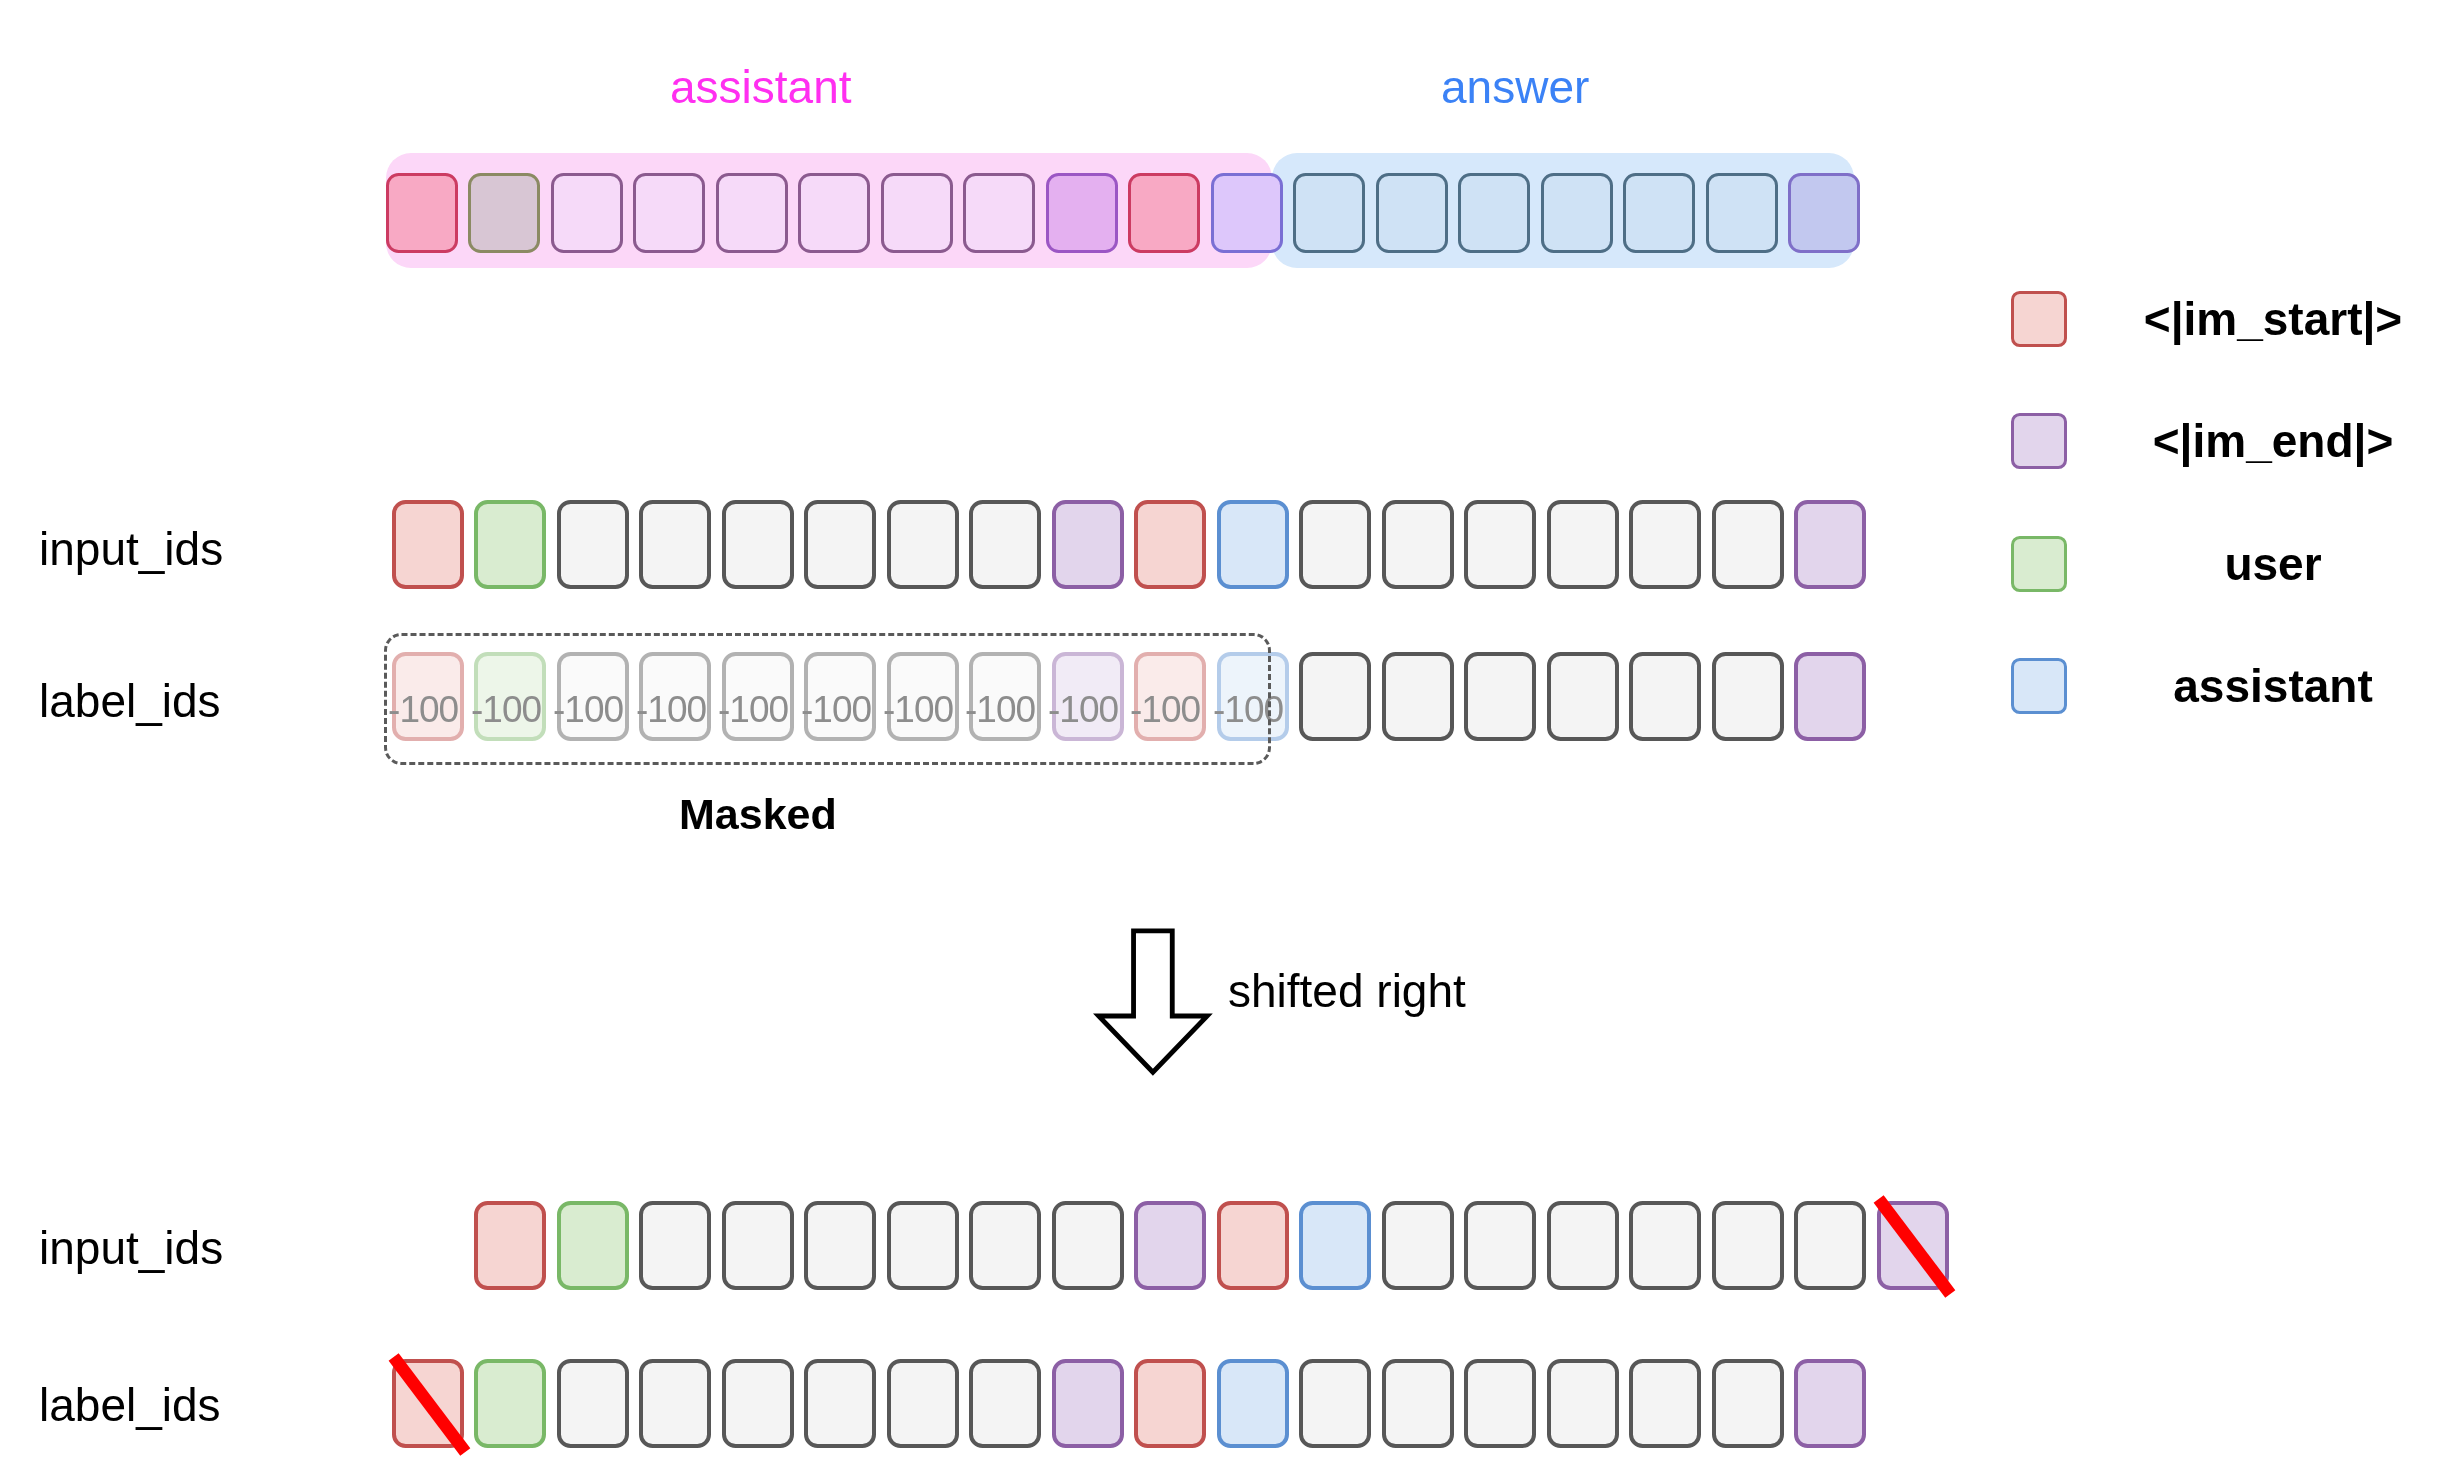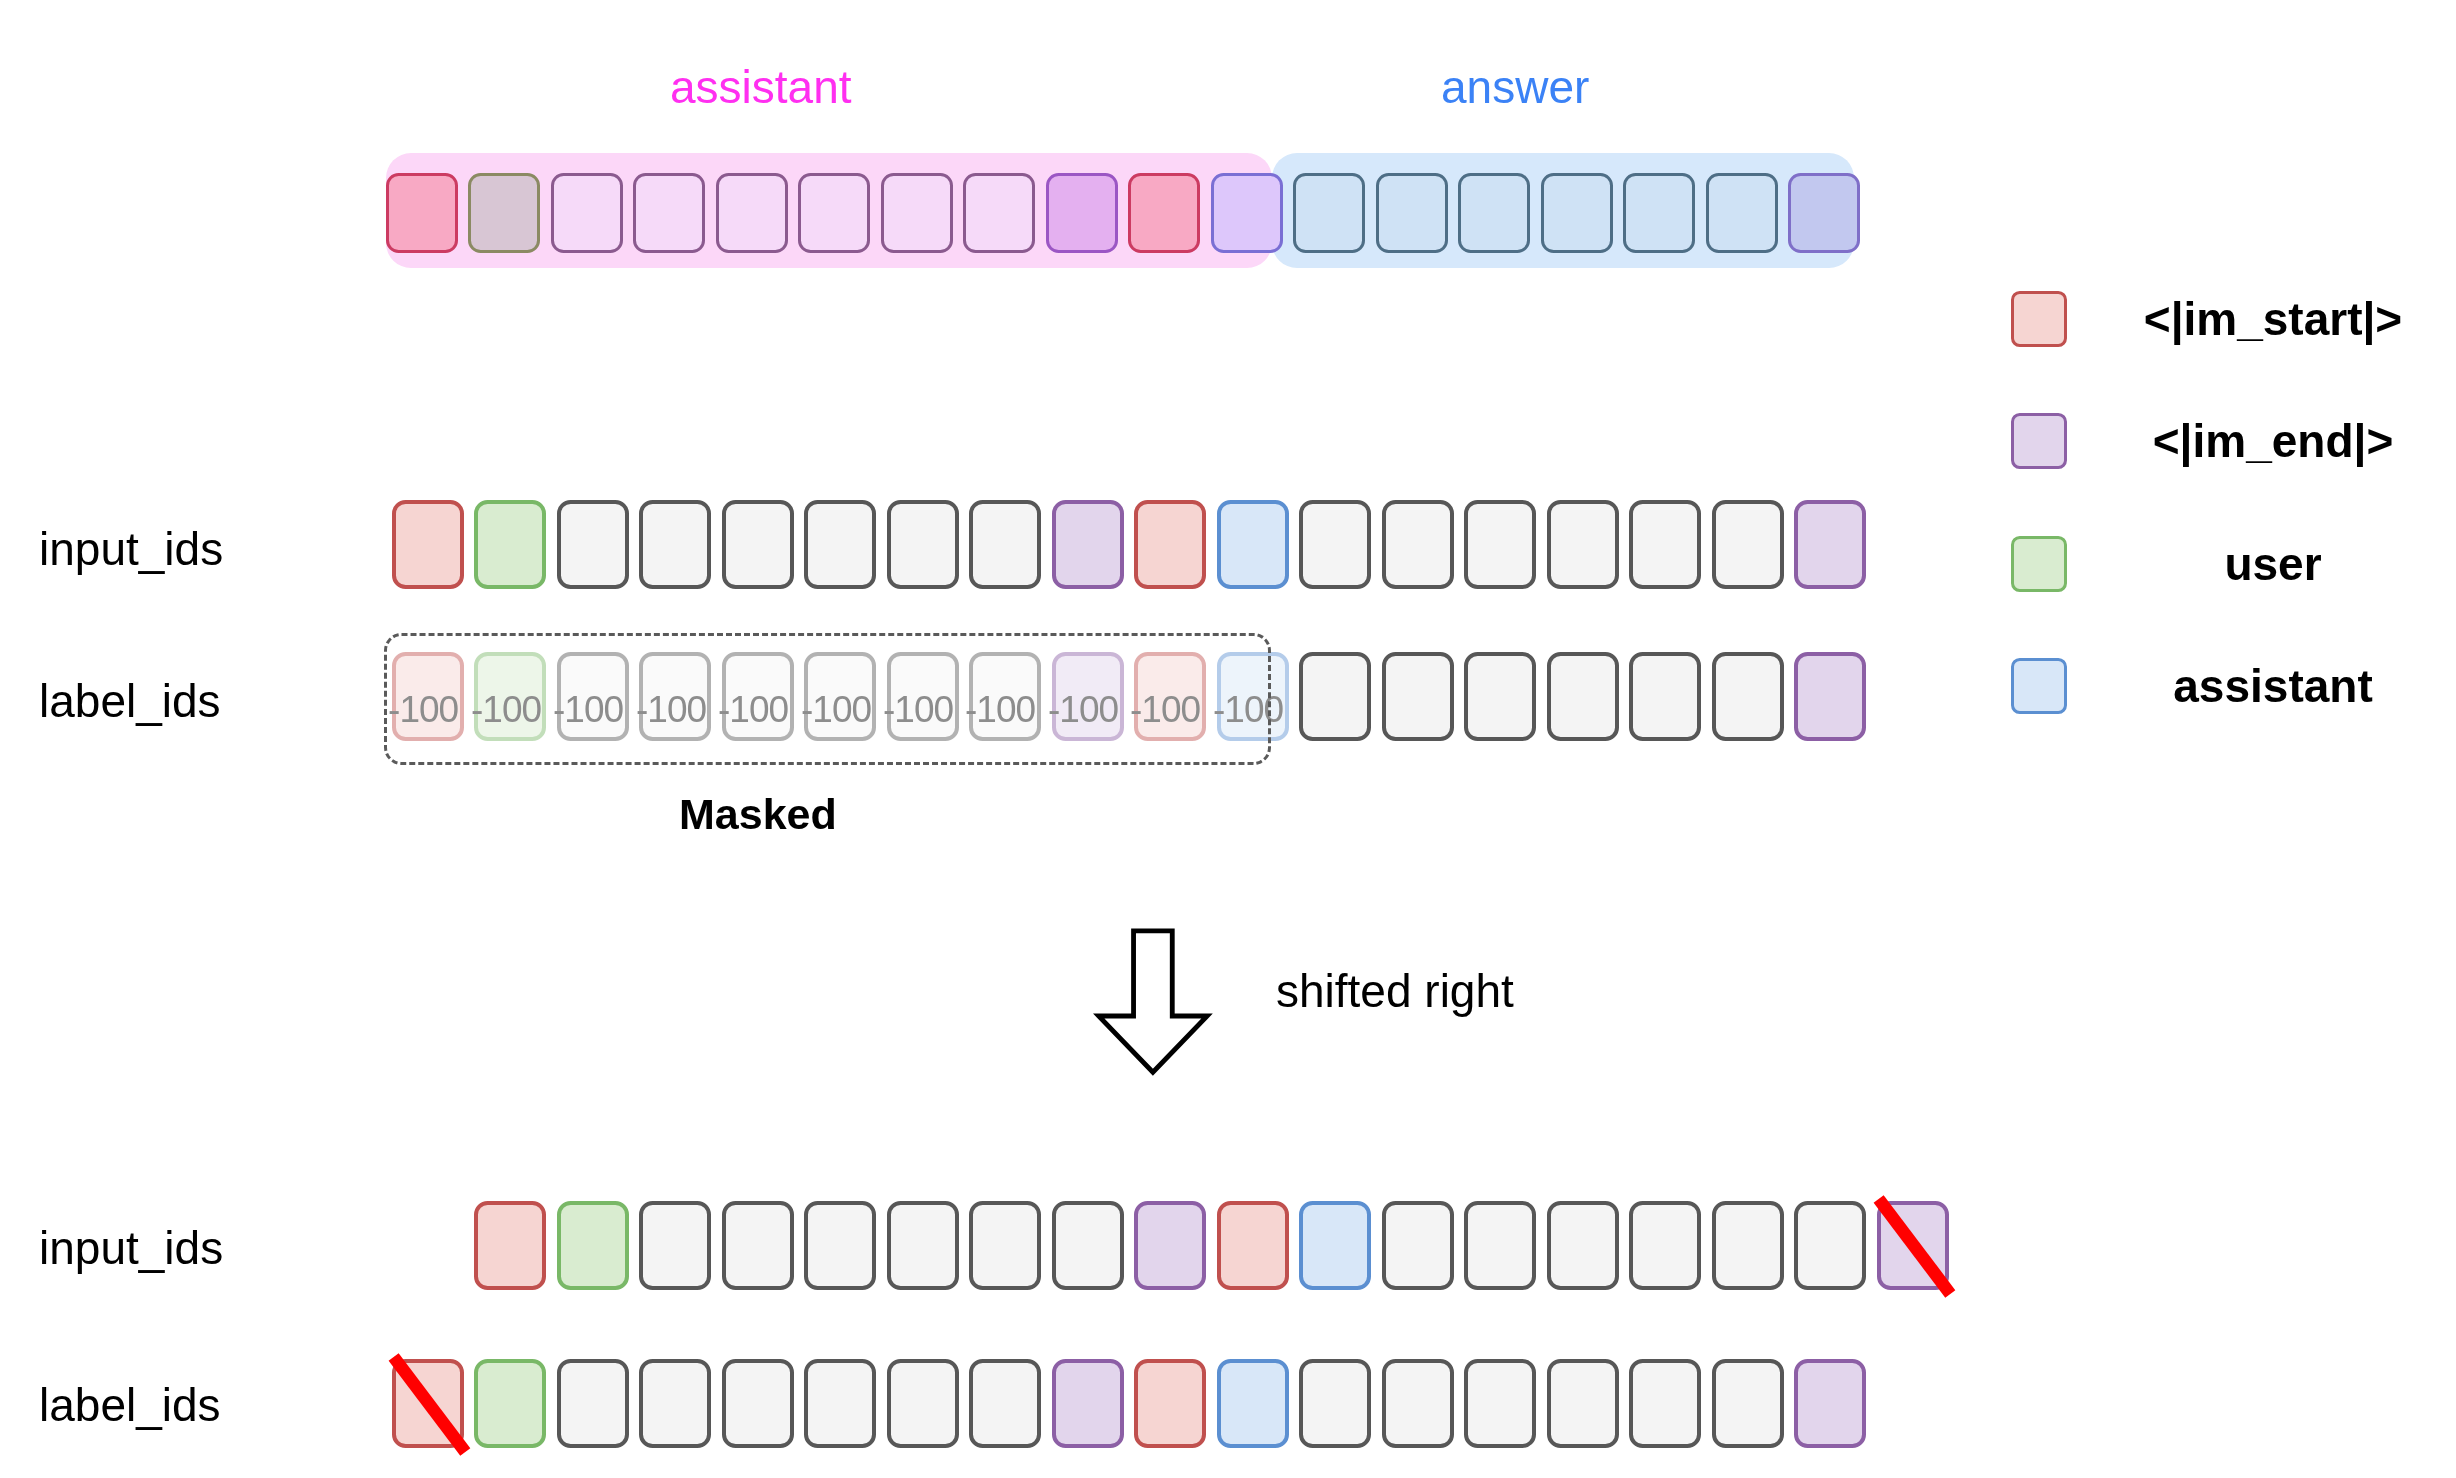--- a/index.html
+++ b/index.html
@@ -232,21 +232,21 @@
 <div class="mask-box" style="left:384px; top:633px; width:887px; height:132px;"></div>
 
 <div class="masked-label" style="left:679px; top:790px;">Masked</div>
 
 <div class="arrow-wrap" style="left:1087px; top:927px;">
   <svg width="126" height="150" viewBox="0 0 130 155" xmlns="http://www.w3.org/2000/svg">
     <polygon points="48,4 88,4 88,92 124,92 68,150 12,92 48,92" fill="#ffffff" stroke="#000000" stroke-width="5" stroke-linejoin="miter"></polygon>
   </svg>
 </div>
 
-<div class="shift-text" style="left:1276px; top:964px;">shifted right</div>
+<div class="shift-text" style="left:1228px; top:964px;">shifted right</div>
 
 <div class="row-label" style="left:39px; top:1221px;">input_ids</div>
 
 <div id="bot-input-row" style="position:absolute; left:392px; top:1201px; width:1572px; height:89px;">
     <div class="cell red" style="left: 82px; top: 0px;"></div>
     <div class="cell green" style="left: 165px; top: 0px;"></div>
     <div class="cell gray" style="left: 247px; top: 0px;"></div>
     <div class="cell gray" style="left: 330px; top: 0px;"></div>
     <div class="cell gray" style="left: 412px; top: 0px;"></div>
     <div class="cell gray" style="left: 495px; top: 0px;"></div>

